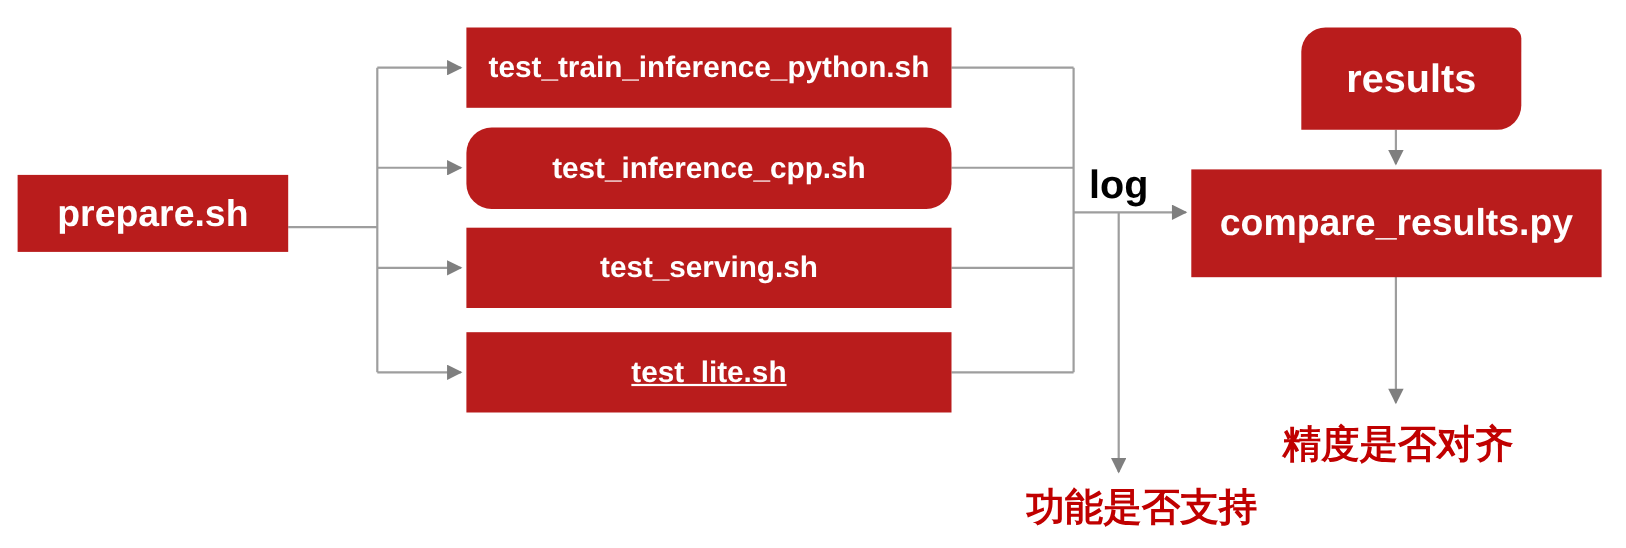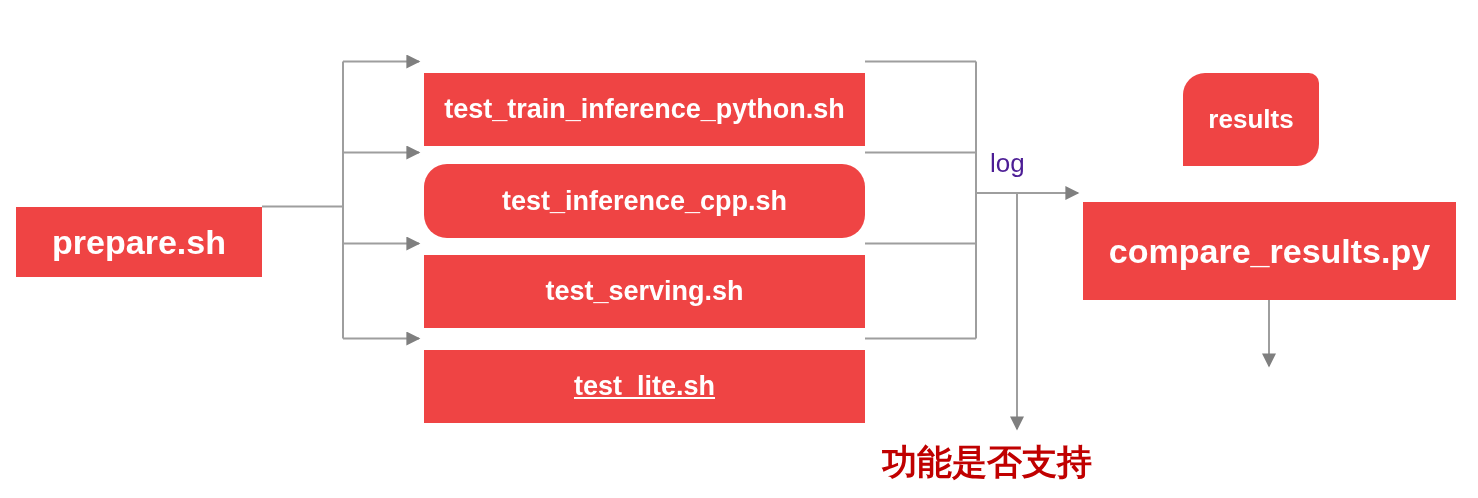--- a/index.html
+++ b/index.html
@@ -17,57 +17,57 @@
   }
   .connectors {
     position: absolute;
     left: 0; top: 0;
     width: 1478px;
     height: 498px;
     pointer-events: none;
   }
   .node {
     position: absolute;
-    background: #ef4444;
+    background: #b91c1c;
     color: #FFFFFF;
     font-weight: bold;
     display: flex;
     align-items: center;
     justify-content: center;
     text-align: right;
     white-space: nowrap;
     box-sizing: border-box;
-    margin-top: 48px;
   }
   .node-prepare   { left: 16px;  top: 159px; width: 246px; height: 70px; font-size: 34px; }
   .node-test      { left: 424px; width: 441px; height: 73px; font-size: 27px; }
   .node-test-1    { top: 25px; }
   .node-test-2    { top: 116px; height: 74px; border-radius: 23px; }
   .node-test-3    { top: 207px; }
   .node-test-4    { top: 302px; text-decoration: underline; }
   .node-compare   { left: 1083px; top: 154px; width: 373px; height: 98px; font-size: 34px; }
-  .node-results   { left: 1183px; top: 25px;  width: 136px; height: 93px; font-size: 26px;
+  .node-results   { left: 1183px; top: 25px;  width: 200px; height: 93px; font-size: 36px;
                     border-radius: 22px 10px 22px 0; }
   .edge-label {
     position: absolute;
     left: 990px; top: 150px;
-    color: #4c1d95;
-    font-size: 26px;
+    color: #000000;
+    font-size: 36px;
     line-height: 1;
     white-space: nowrap;
+    font-weight: bold;
   }
   .outcome {
     position: absolute;
     color: #C00000;
     font-weight: bold;
     font-size: 35px;
     line-height: 1;
     white-space: nowrap;
   }
-  .outcome-function  { left: 882px;  top: 444px; }
+  .outcome-function  { left: 933px;  top: 444px; }
   .outcome-precision { left: 1166px; top: 386px; }
 </style>
 </head>
 <body>
 
 <div class="canvas">
 
   <svg class="connectors" viewBox="0 0 1478 498" xmlns="http://www.w3.org/2000/svg">
     <defs>
       <marker id="arrow" viewBox="0 0 10 10" refX="9" refY="5" markerWidth="7.5" markerHeight="7" orient="auto-start-reverse">
@@ -120,14 +120,15 @@
     <span>results</span>
   </div>
 
   <div class="node node-compare">
     <span>compare_results.py</span>
   </div>
 
   <div class="edge-label">log</div>
 
   <div class="outcome outcome-function">功能是否支持</div>
+  <div class="outcome outcome-precision">精度是否对齐</div>
 
 </div>
 
 </body></html>

